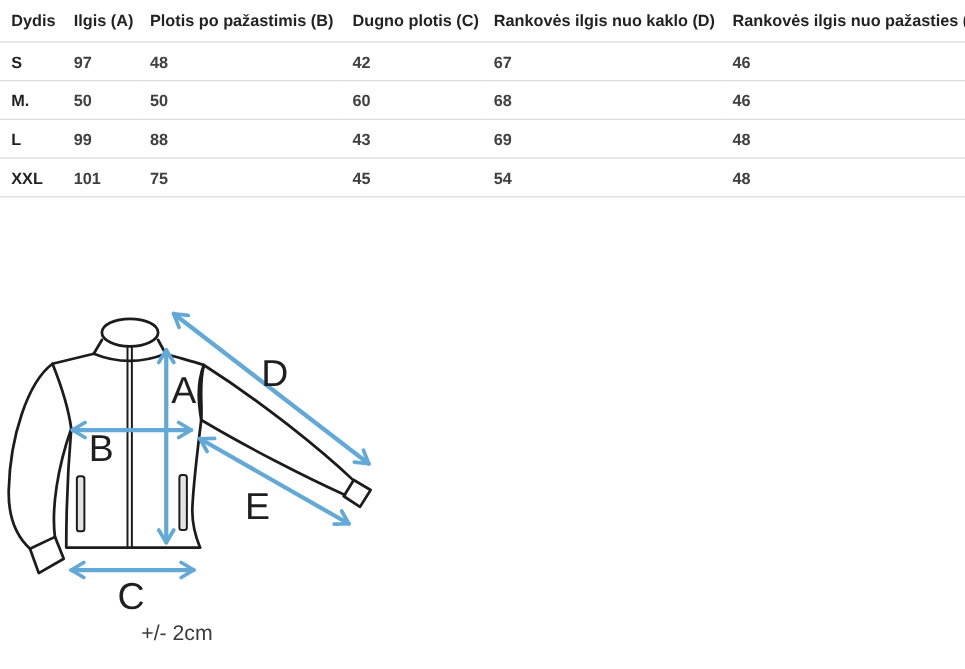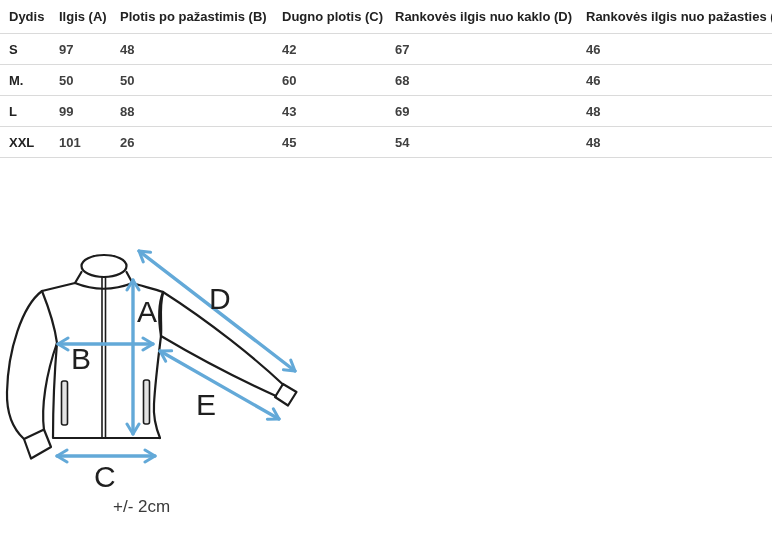--- a/index.html
+++ b/index.html
@@ -76,21 +76,21 @@
       <td class="size-col">L</td>
       <td>99</td>
       <td>88</td>
       <td>43</td>
       <td>69</td>
       <td>48</td>
     </tr>
     <tr>
       <td class="size-col">XXL</td>
       <td>101</td>
-      <td>26</td>
+      <td>75</td>
       <td>45</td>
       <td>54</td>
       <td>48</td>
     </tr>
   </tbody>
 </table>
 
 <div class="diagram-wrap">
   <svg width="360" height="305" viewBox="0 230 360 305">
     <defs>

